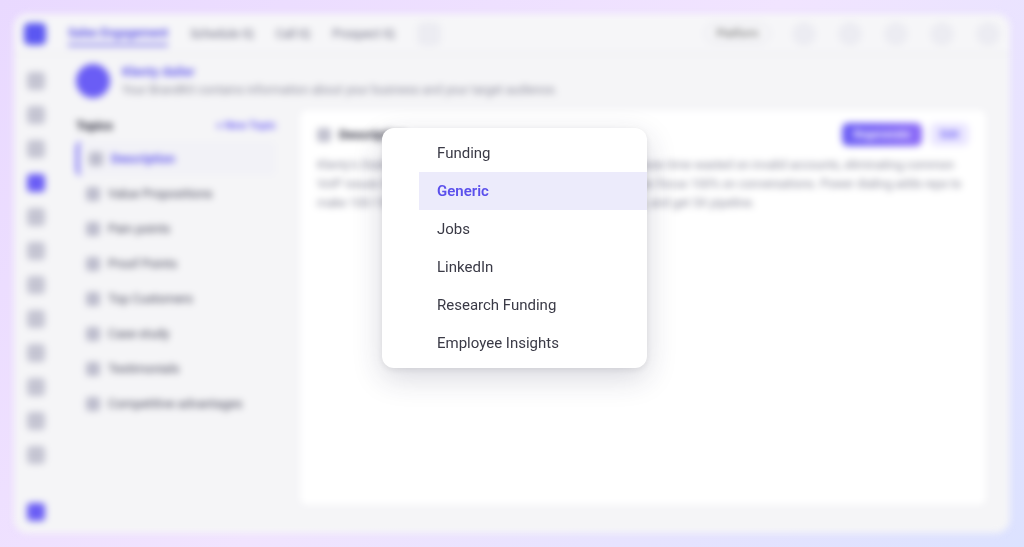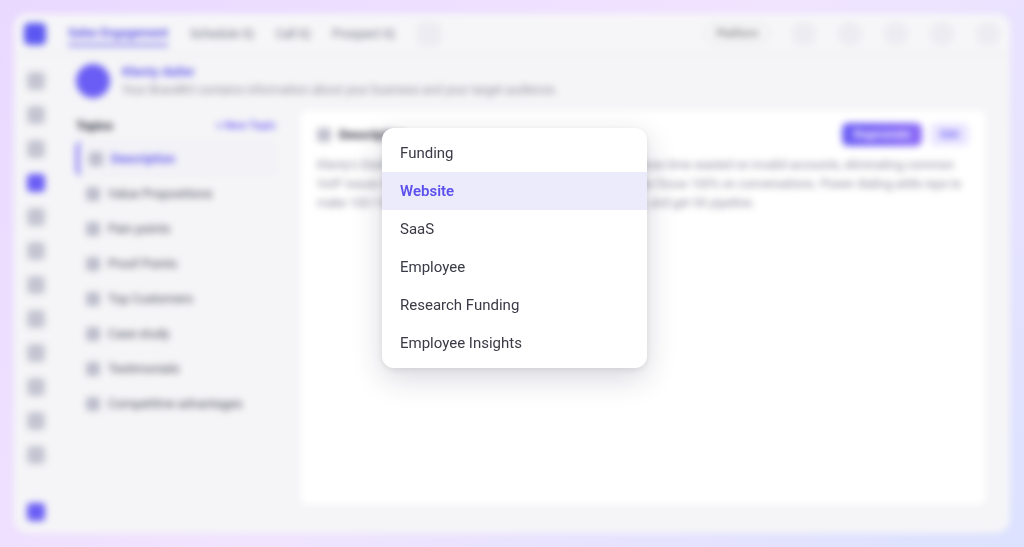--- a/index.html
+++ b/index.html
@@ -149,20 +149,21 @@
     border-radius: 12px;
     box-shadow: 0 10px 30px rgba(40,40,80,0.18), 0 2px 6px rgba(0,0,0,0.08);
     padding: 6px 0;
     z-index: 50;
   }
   .dropdown .opt {
     padding: 10px 18px;
     font-size: 15px;
     color: #3a3a46;
     cursor: pointer;
+    margin-left: 37px;
   }
   .dropdown .opt.selected {
     background: #ecebfb;
     color: #5b50ec;
     font-weight: 600;
   }
 </style>
 </head>
 <body>
 
@@ -264,18 +265,18 @@
         </div>
         <div class="body-text">Klenty's Dialer automatically dials numbers from your CRM, saves time wasted on invalid accounts, eliminating common VoIP issues like jitters, latency, and call drops—so your reps can focus 100% on conversations. Power dialing adds reps to make 100-150 calls per hour, achieve up to 40% connect rates, and get 5X pipeline.</div>
       </div>
 
     </div>
   </div>
 </div>
 
 <div class="dropdown">
   <div class="opt">Funding</div>
-  <div class="opt selected">Website</div>
-  <div class="opt">SaaS</div>
-  <div class="opt">Employee</div>
+  <div class="opt selected">Generic</div>
+  <div class="opt">Jobs</div>
+  <div class="opt">LinkedIn</div>
   <div class="opt">Research Funding</div>
   <div class="opt">Employee Insights</div>
 </div>
 
 </body></html>

